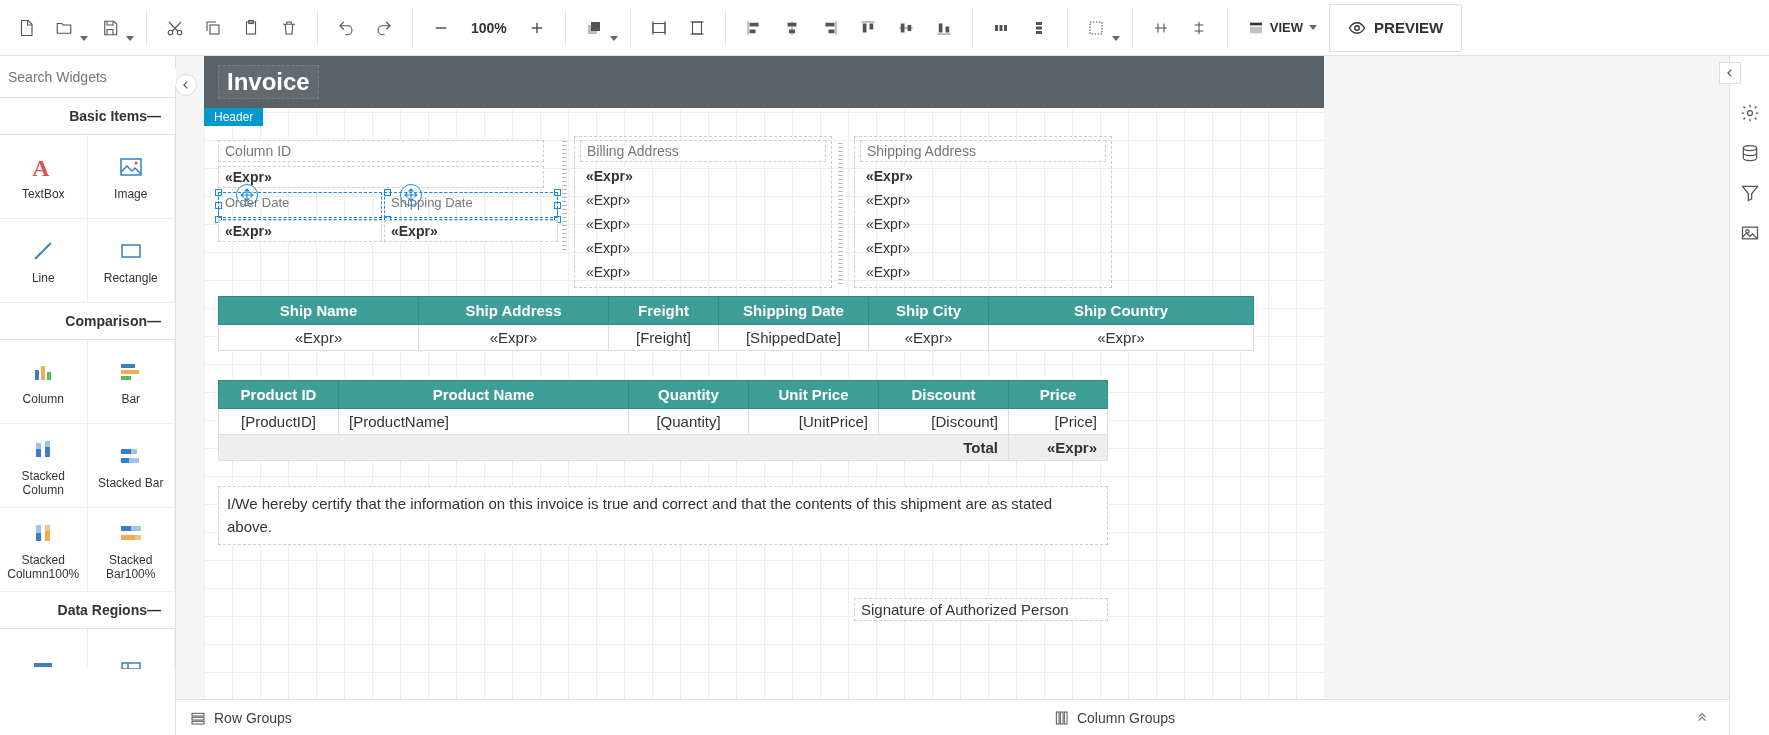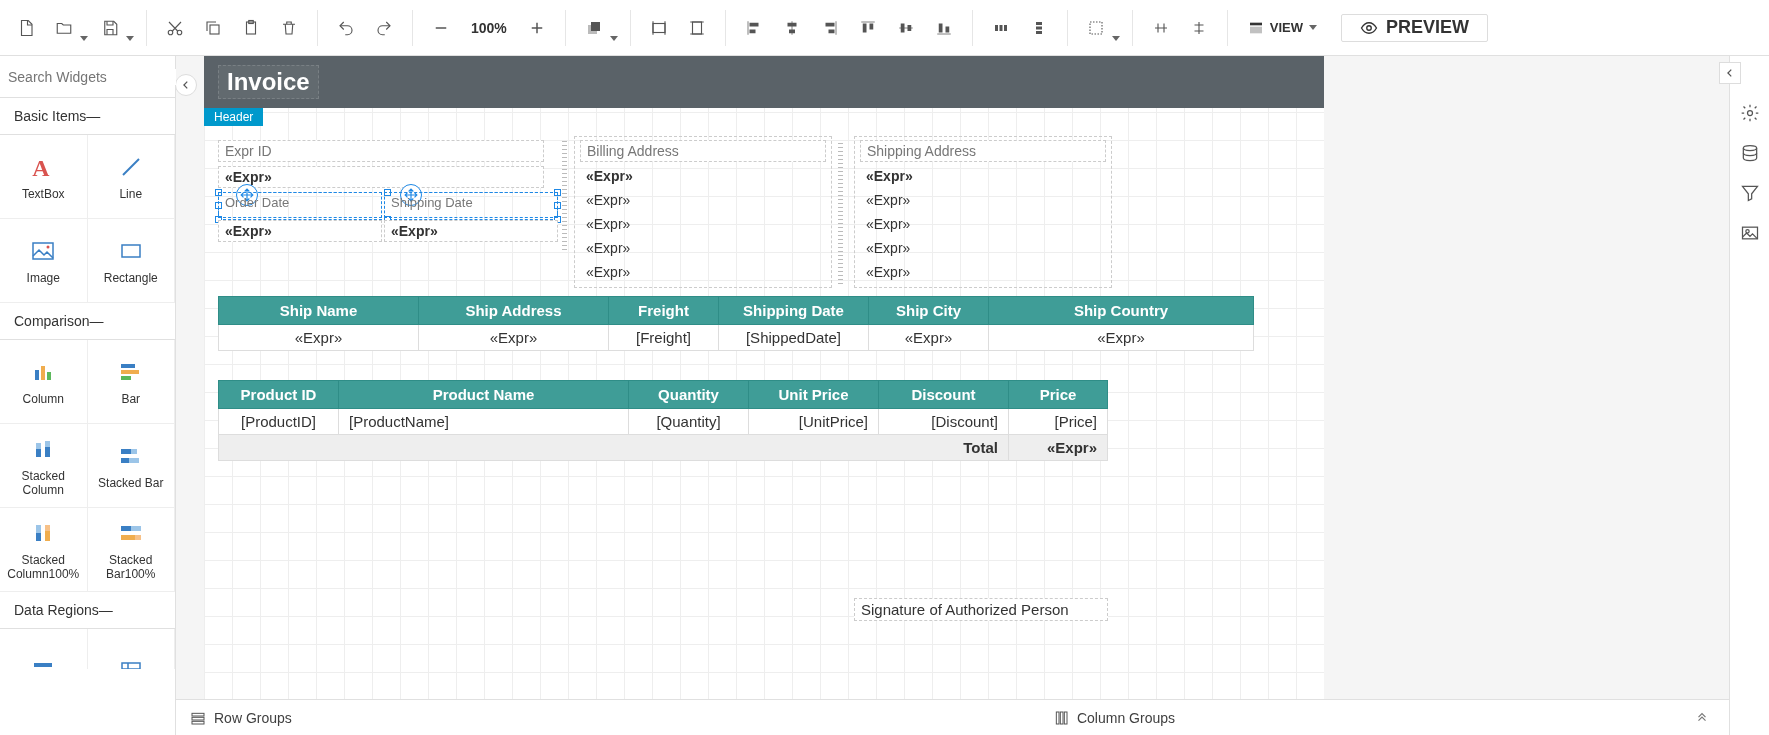--- a/index.html
+++ b/index.html
@@ -7,28 +7,28 @@
 
 
 .toolbar { height: 56px; display: flex; align-items: center; border-bottom: 1px solid #e0e0e0; padding: 0 8px; gap: 2px; font-weight: bold; }
 .toolbar .sep { width: 1px; height: 36px; background: #e6e6e6; margin: 0 8px; }
 .tbtn { width: 36px; height: 36px; display: flex; align-items: center; justify-content: center; cursor: pointer; border-radius: 2px; color: #555; position: relative; }
 .tbtn svg { width: 18px; height: 18px; }
 .tbtn .caret { position: absolute; right: 2px; bottom: 5px; }
 .tbtn.wdrop { width: 44px; padding-right: 8px; }
 .zoom { font-size: 14px; padding: 0 10px; }
 .viewbtn { display: flex; align-items: center; gap: 6px; padding: 0 10px; height: 36px; cursor: pointer; }
-.previewbtn { display: flex; align-items: center; gap: 8px; padding: 0 18px; height: 28px; border: 1px solid #ddd; border-radius: 2px; cursor: pointer; margin-left: 12px; margin-right: 10px; font-size: 18px; }
+.previewbtn { display: flex; align-items: center; gap: 8px; padding: 0 18px; height: 48px; border: 1px solid #ddd; border-radius: 2px; cursor: pointer; margin-right: 10px; font-size: 15px; }
 
 
 .main { display: flex; height: calc(100% - 56px); }
 .left { width: 176px; border-right: 1px solid #e0e0e0; display: flex; flex-direction: column; background: #fff; }
 .search { display: flex; align-items: center; height: 42px; border-bottom: 1px solid #e0e0e0; padding: 0 8px; }
 .search input { border: none; outline: none; flex: 1; font-size: 14px; color: #ec4899; }
-.cathdr { display: flex; justify-content: flex-start; align-items: center; padding: 10px 14px; font-size: 14px; font-weight: 400; color: #333; border-bottom: 1px solid #e0e0e0; }
+.cathdr { display: flex; justify-content: flex-end; align-items: center; padding: 10px 14px; font-size: 14px; font-weight: 700; color: #333; border-bottom: 1px solid #e0e0e0; }
 .witems { display: flex; flex-wrap: wrap; }
 .witem { width: 50%; height: 84px; display: flex; flex-direction: column; align-items: center; justify-content: center; gap: 6px; border-right: 1px solid #eee; border-bottom: 1px solid #eee; cursor: pointer; font-size: 12px; color: #333; text-align: center; padding: 4px; }
 .witem .wicon { width: 36px; height: 28px; display: flex; align-items: center; justify-content: center; }
 
 
 .center { flex: 1; position: relative; background: #f5f5f5; overflow: hidden; }
 .collapse-left { position: absolute; left: -1px; top: 18px; width: 22px; height: 22px; background: #fff; border: 1px solid #ddd; border-radius: 50%; display: flex; align-items: center; justify-content: center; z-index: 10; cursor: pointer; }
 .canvas { position: absolute; left: 28px; top: 0; width: 1120px; height: 655px; background: #fff; 
   background-image: linear-gradient(#eee 1px, transparent 1px), linear-gradient(90deg, #eee 1px, transparent 1px);
   background-size: 28px 28px; }
@@ -274,35 +274,35 @@
       <div class="witem">
           <div class="wicon">
             <svg viewBox="0 0 24 24" width="30" height="26">
               <text x="2" y="20" font-size="22" font-family="serif" fill="#d9534f" font-weight="bold">A</text>
             </svg>
           </div>
           <span>TextBox</span>
         </div>
       <div class="witem">
           <div class="wicon">
-            <svg viewBox="0 0 24 24" width="30" height="24" stroke="#3a7fc4" stroke-width="2">
-              <path d="M4 20 20 4"></path>
-            </svg>
-          </div>
-          <span>Line</span>
-        </div>
-      <div class="witem">
-          <div class="wicon">
             <svg viewBox="0 0 24 24" width="30" height="24" fill="none" stroke="#3a7fc4" stroke-width="1.5">
               <rect x="2" y="4" width="20" height="16"></rect>
               <circle cx="17" cy="8" r="1.5" fill="#d9534f" stroke="none"></circle>
               <path d="M2 17l6-6 5 5 3-3 6 6"></path>
             </svg>
           </div>
           <span>Image</span>
+        </div>
+      <div class="witem">
+          <div class="wicon">
+            <svg viewBox="0 0 24 24" width="30" height="24" stroke="#3a7fc4" stroke-width="2">
+              <path d="M4 20 20 4"></path>
+            </svg>
+          </div>
+          <span>Line</span>
         </div>
       <div class="witem">
           <div class="wicon">
             <svg viewBox="0 0 24 24" width="30" height="24" fill="none" stroke="#3a7fc4" stroke-width="1.5">
               <rect x="3" y="6" width="18" height="12"></rect>
             </svg>
           </div>
           <span>Rectangle</span>
         </div>
     </div>
@@ -407,21 +407,21 @@
           <path d="M15 4 7 12l8 8"></path>
         </svg>
       </div>
 
     <div class="canvas">
       <div class="hdrbar">
           <div class="hdrtitle">Invoice</div>
         </div>
       <div class="hdrtag">Header</div>
 
-      <div class="cell lbl" style="left:14px;top:84px;width:326px;">Expr ID</div>
+      <div class="cell lbl" style="left:14px;top:84px;width:326px;">Column ID</div>
       <div class="cell expr" style="left:14px;top:110px;width:326px;">«Expr»</div>
 
       <div class="selgroup" style="left:14px;top:136px;width:340px;height:28px;">
         <div class="handle" style="left:-4px;top:-4px;"></div>
           <div class="handle" style="right:-4px;top:-4px;"></div>
         <div class="handle" style="left:-4px;bottom:-4px;"></div>
           <div class="handle" style="right:-4px;bottom:-4px;"></div>
         <div class="handle" style="left:50%;top:-4px;margin-left:-4px;"></div>
           <div class="handle" style="left:50%;bottom:-4px;margin-left:-4px;"></div>
         <div class="handle" style="top:50%;left:-4px;margin-top:-4px;"></div>
@@ -500,20 +500,21 @@
           <td style="text-align:right;">[Discount]</td>
               <td style="text-align:right;">[Price]</td>
         </tr>
         <tr class="totalrow">
               <td colspan="5">Total</td>
               <td>«Expr»</td>
             </tr>
       </tbody>
         </table>
 
+      <div class="certbox" style="left:14px;top:430px;width:890px;">I/We hereby certify that the information on this invoice is true and correct and that the contents of this shipment are as stated above.</div>
       <div class="cell" style="left:650px;top:542px;width:254px;font-size:15px;">Signature of Authorized Person</div>
     </div>
 
     <div class="footer">
       <div class="fg">
         <svg width="16" height="16" viewBox="0 0 24 24" fill="none" stroke="#555" stroke-width="1.5">
             <rect x="3" y="5" width="18" height="4"></rect>
             <rect x="3" y="11" width="18" height="4"></rect>
             <rect x="3" y="17" width="18" height="4"></rect>
           </svg>

